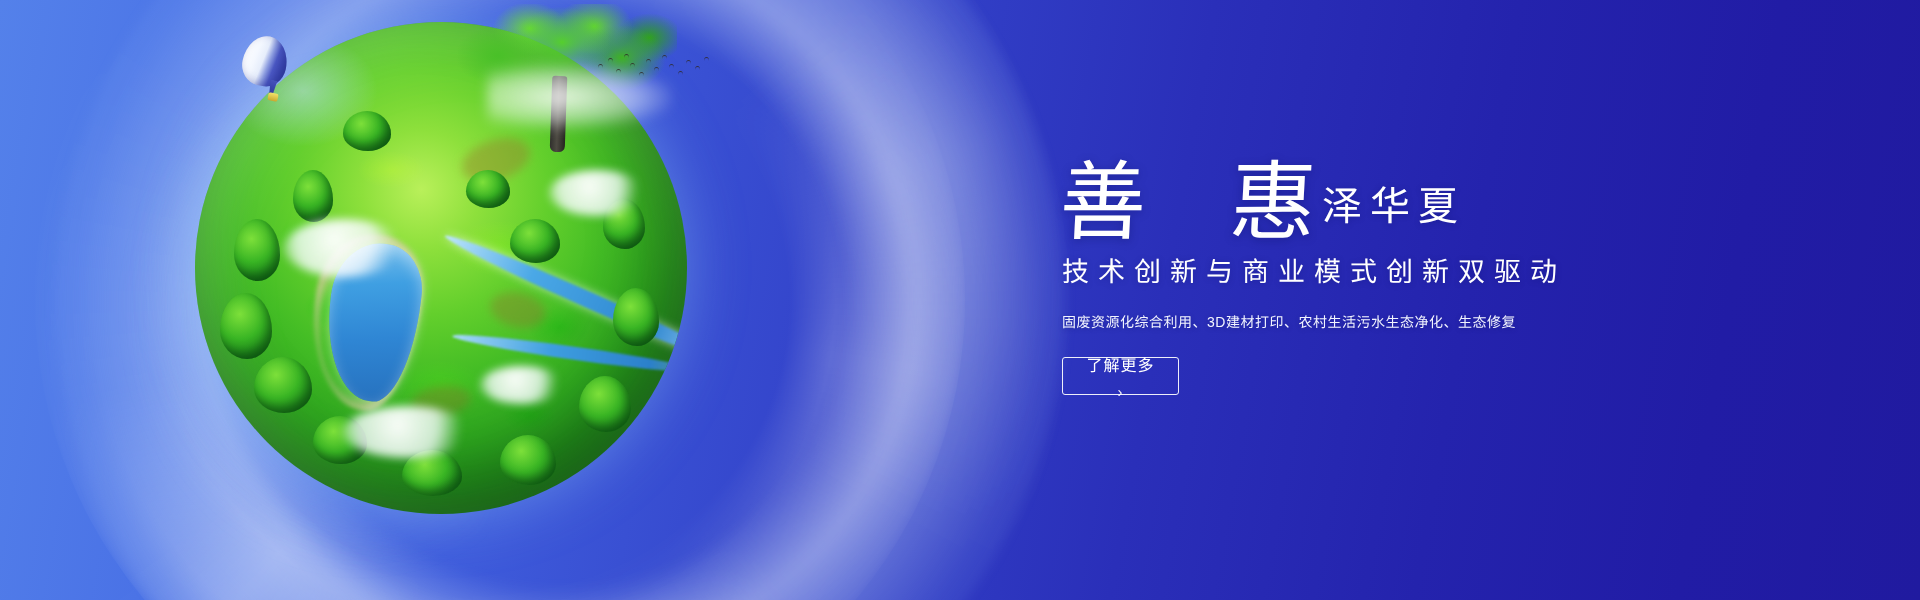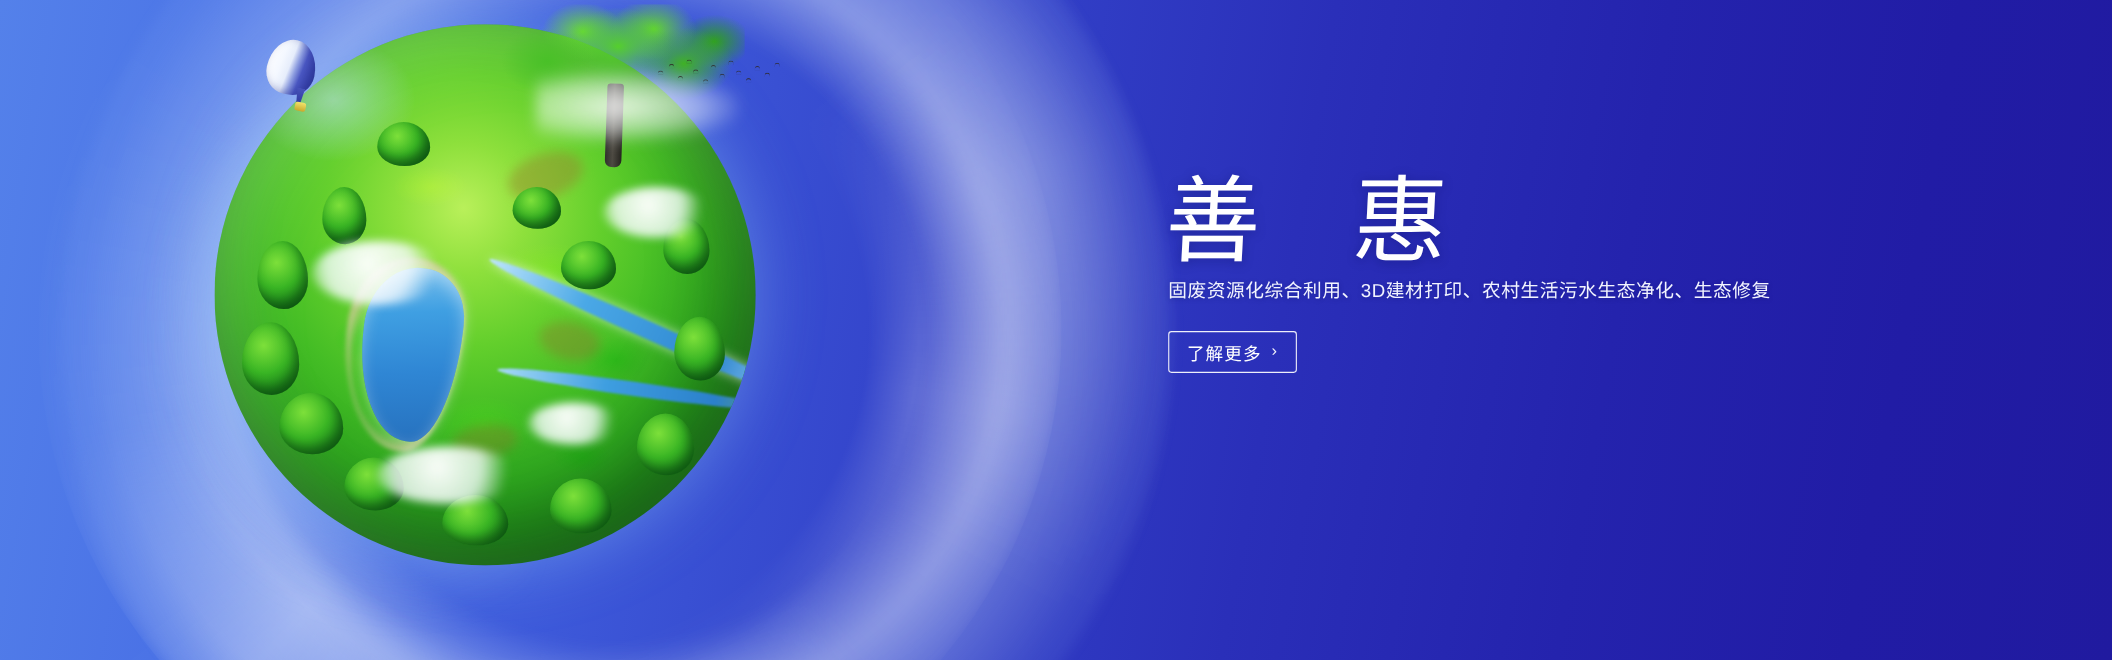--- a/index.html
+++ b/index.html
@@ -327,21 +327,21 @@
   }
   .subtitle {
     font-size: 27px;
     letter-spacing: 9px;
     color: #ffffff;
     margin: 0 0 22px 2px;
     white-space: nowrap;
     text-shadow: 0 1px 6px rgba(10,15,90,0.28);
   }
   .desc {
-    font-size: 17px;
+    font-size: 14px;
     letter-spacing: .5px;
     color: #f2f4ff;
     margin: 0 0 26px 2px;
     white-space: nowrap;
     text-shadow: 0 1px 5px rgba(10,15,90,0.3);
   }
   .more-btn {
     display: inline-flex;
     align-items: center;
     justify-content: center;
@@ -351,20 +351,21 @@
     border: 1px solid rgba(255,255,255,0.92);
     border-radius: 3px;
     background: transparent;
     color: #ffffff;
     font-size: 16px;
     letter-spacing: 1px;
     font-family: "Liberation Sans", "DejaVu Sans", sans-serif;
     cursor: pointer;
     padding: 0;
     margin-left: 2px;
+    flex-direction: column;
   }
   .more-btn .chev {
     font-size: 15px;
     line-height: 1;
     opacity: .95;
     transform: translateY(-1px);
   }
 </style>
 </head>
 <body>
@@ -437,22 +438,24 @@
     <div class="bird" style="left:90px; top:10px;"></div>
     <div class="bird" style="left:99px; top:16px;"></div>
     <div class="bird" style="left:108px;top:7px;"></div>
   </div>
 
   <div class="content">
 
     <div class="headline">
       <span class="brush">善</span>
       <span class="brush brush-2">惠</span>
+      <span class="plain">泽华夏</span>
     </div>
 
+    <div class="subtitle">技术创新与商业模式创新双驱动</div>
 
     <div class="desc">固废资源化综合利用、3D建材打印、农村生活污水生态净化、生态修复</div>
 
     <button class="more-btn">
       <span>了解更多</span>
       <span class="chev">›</span>
     </button>
 
   </div>
 </div>

